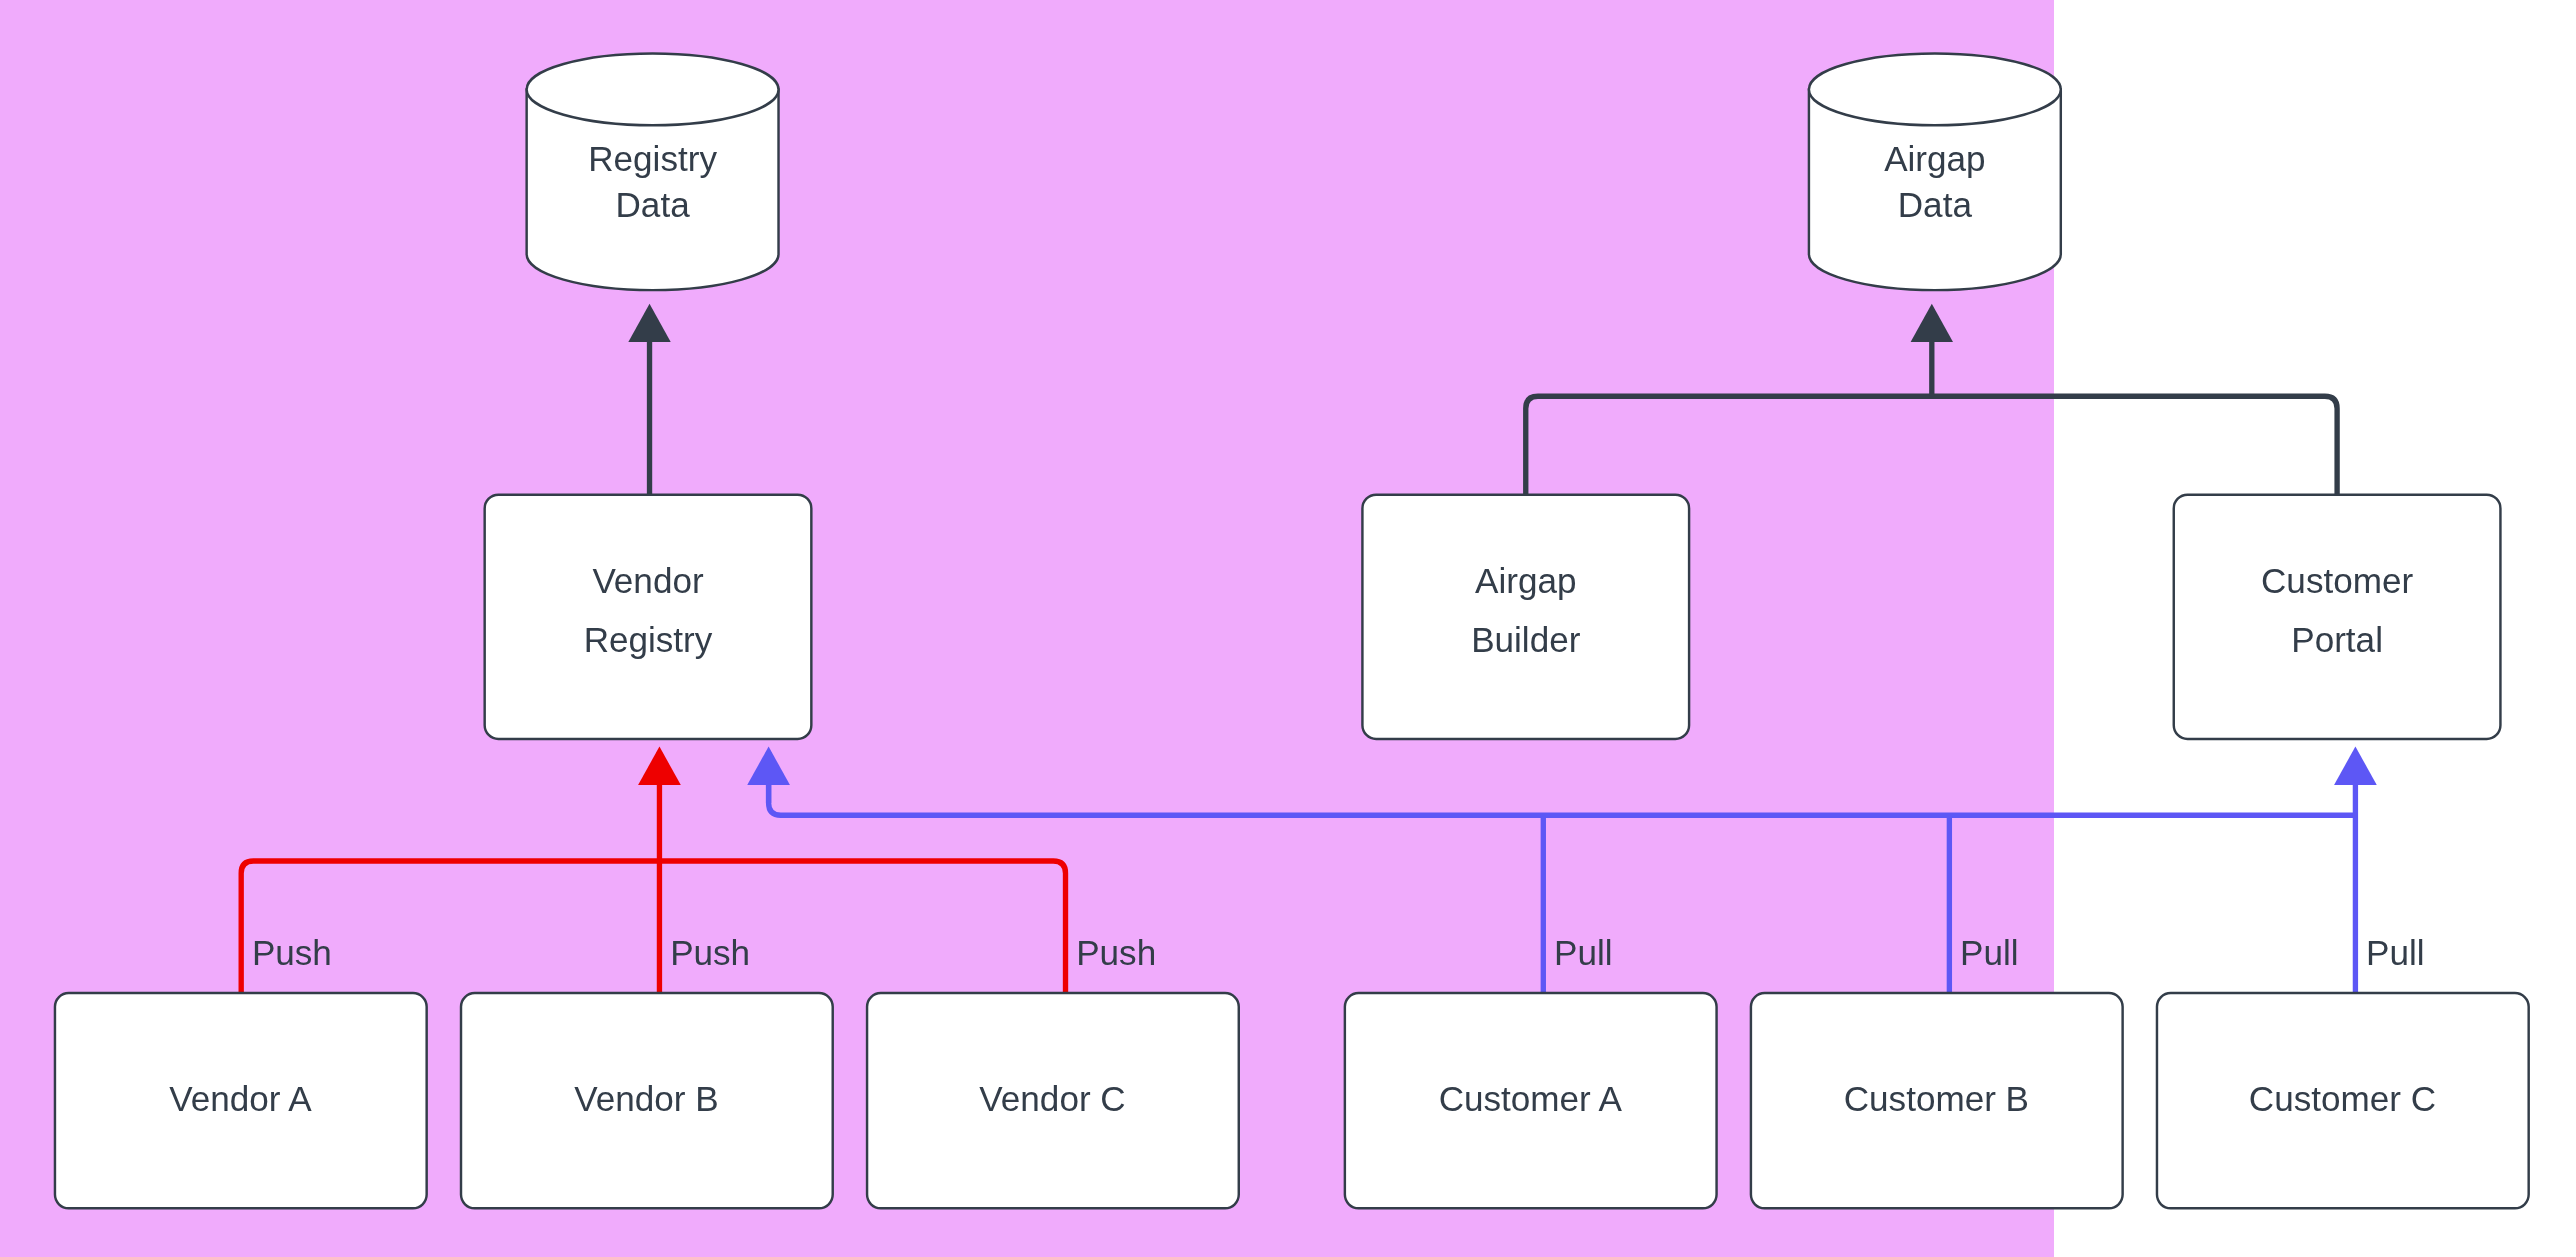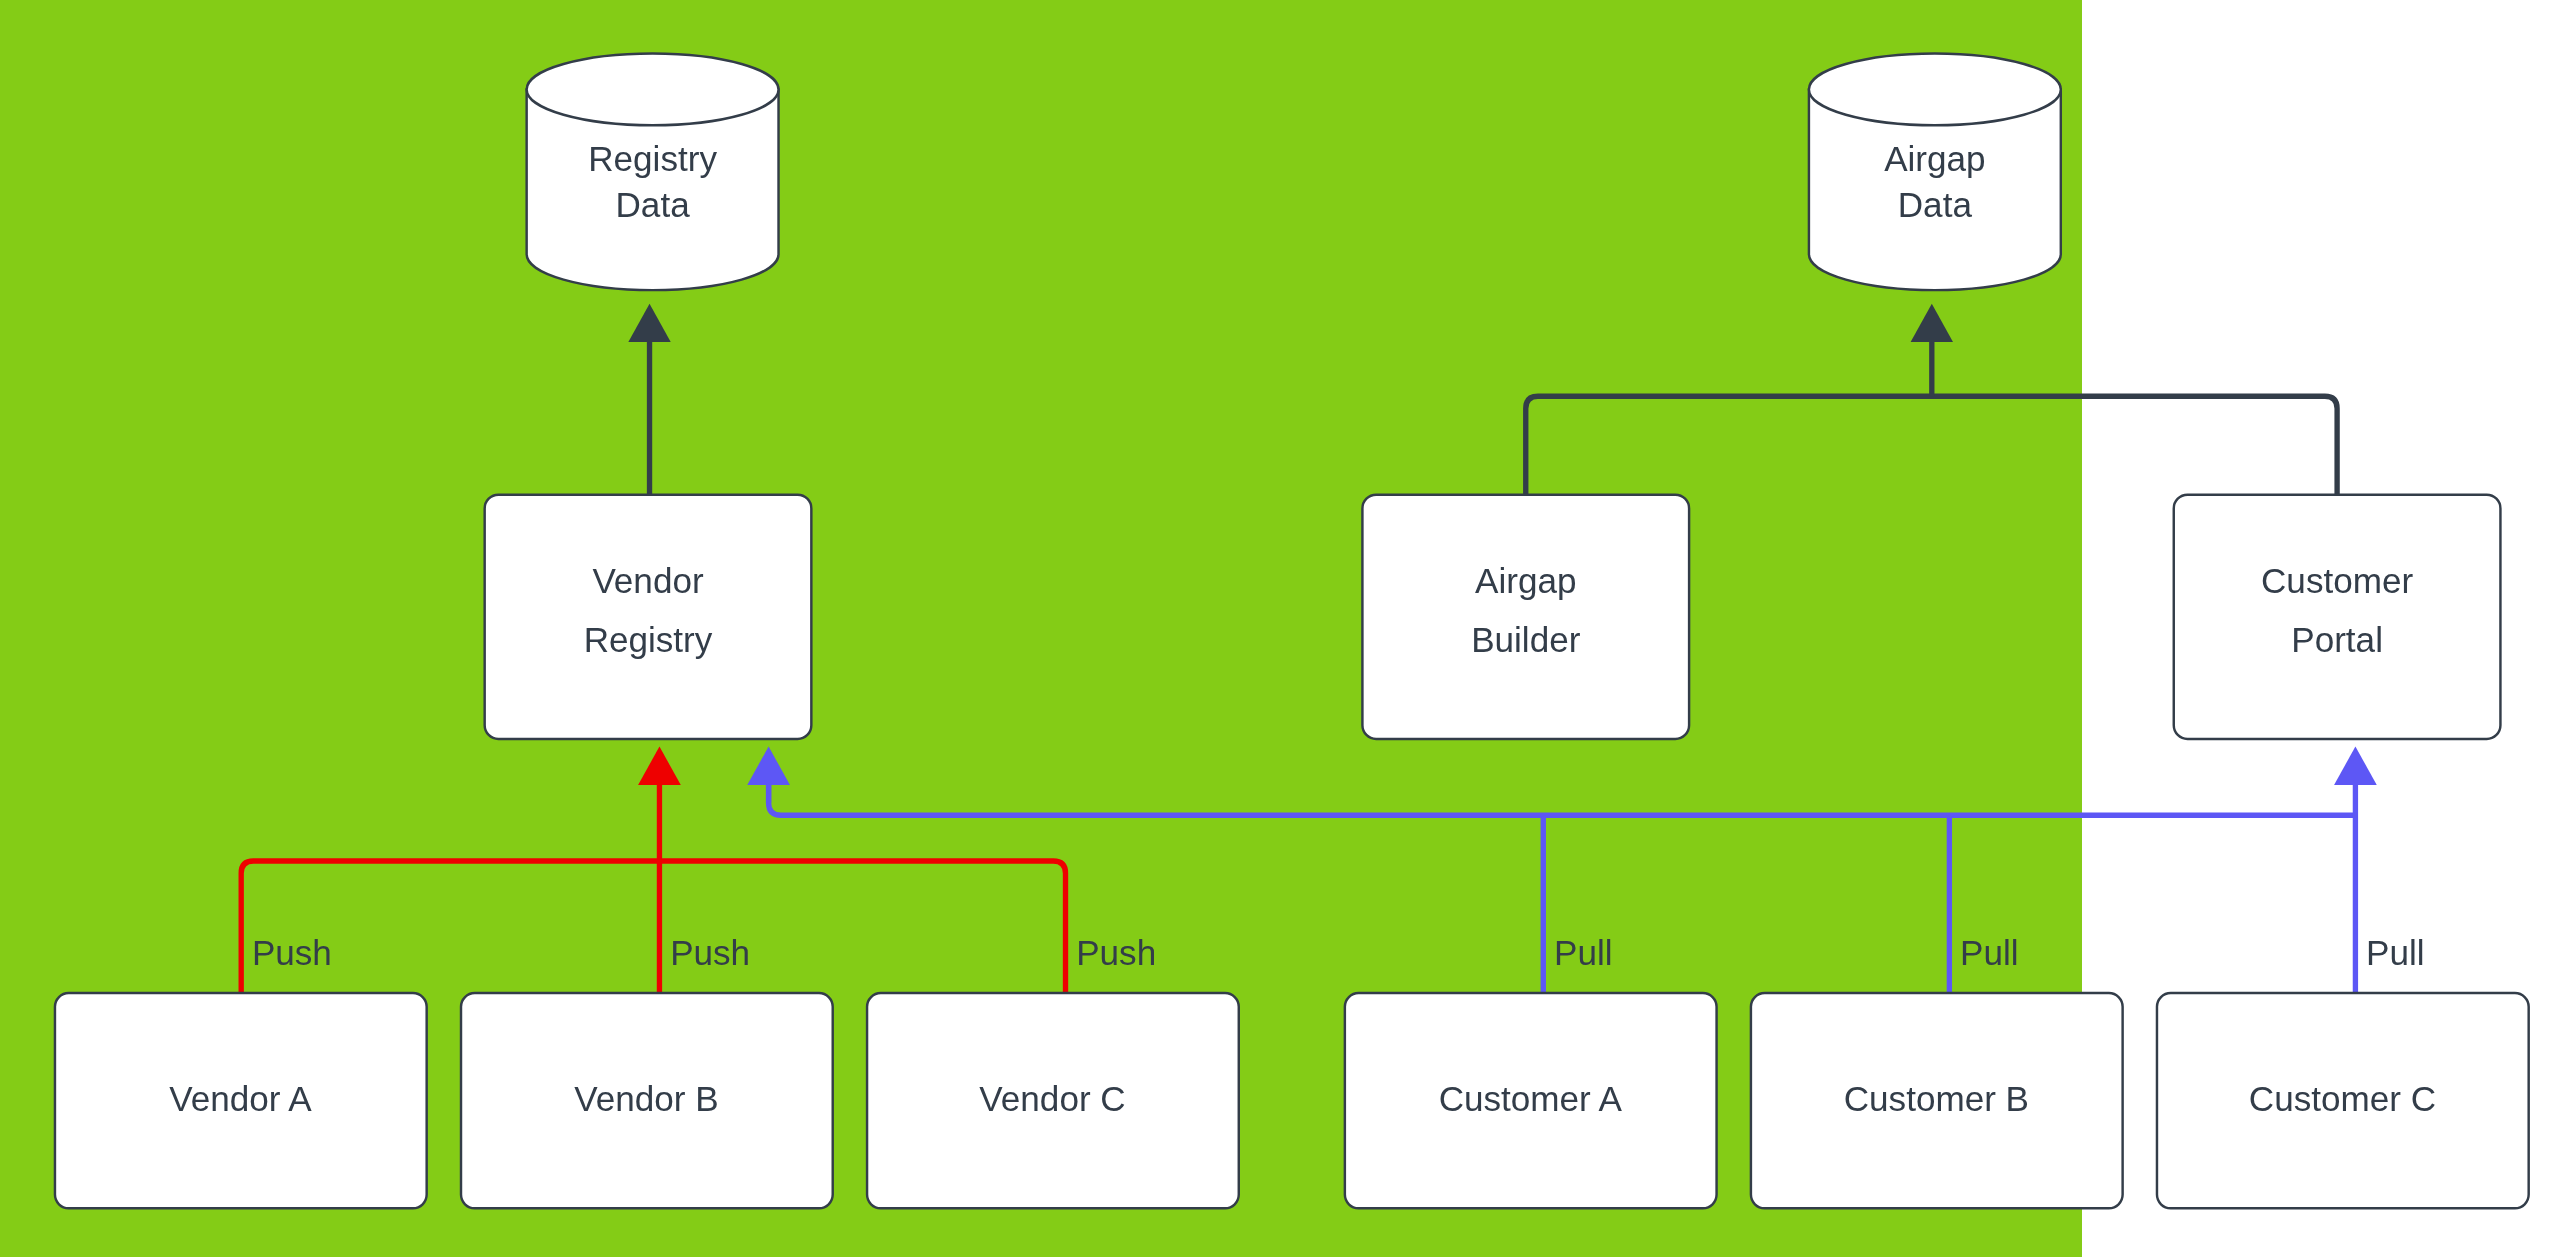--- a/index.html
+++ b/index.html
@@ -10,22 +10,21 @@
   body {
     width: 2576px;
     height: 1258px;
     overflow: hidden;
     font-family: "Liberation Sans", sans-serif;
   }
   #diagram-root {
     position: relative;
     width: 2054px;
     height: 1258px;
-    background: #84cc16;
-    padding-left: 28px;
+    background: #f0abfc;
   }
   #diagram-svg {
     position: absolute;
     left: 0;
     top: 0;
     width: 2576px;
     height: 1258px;
   }
   .node-label {
     font-family: "Liberation Sans", sans-serif;

